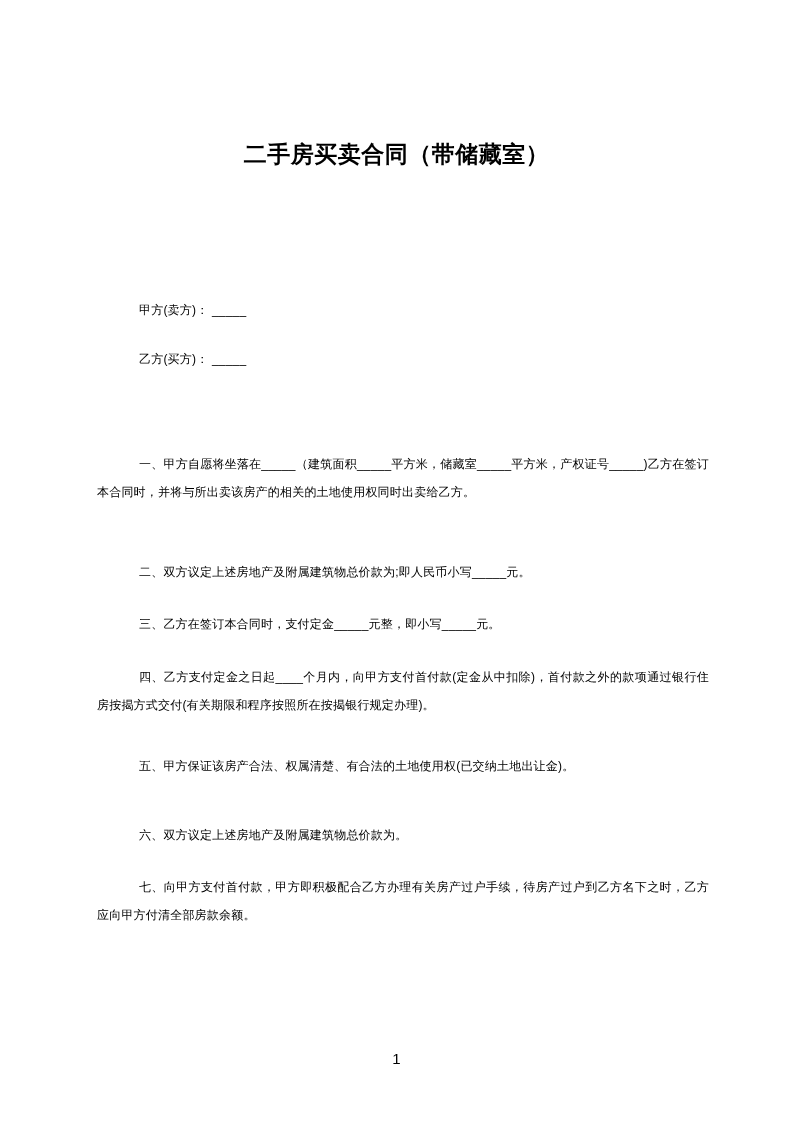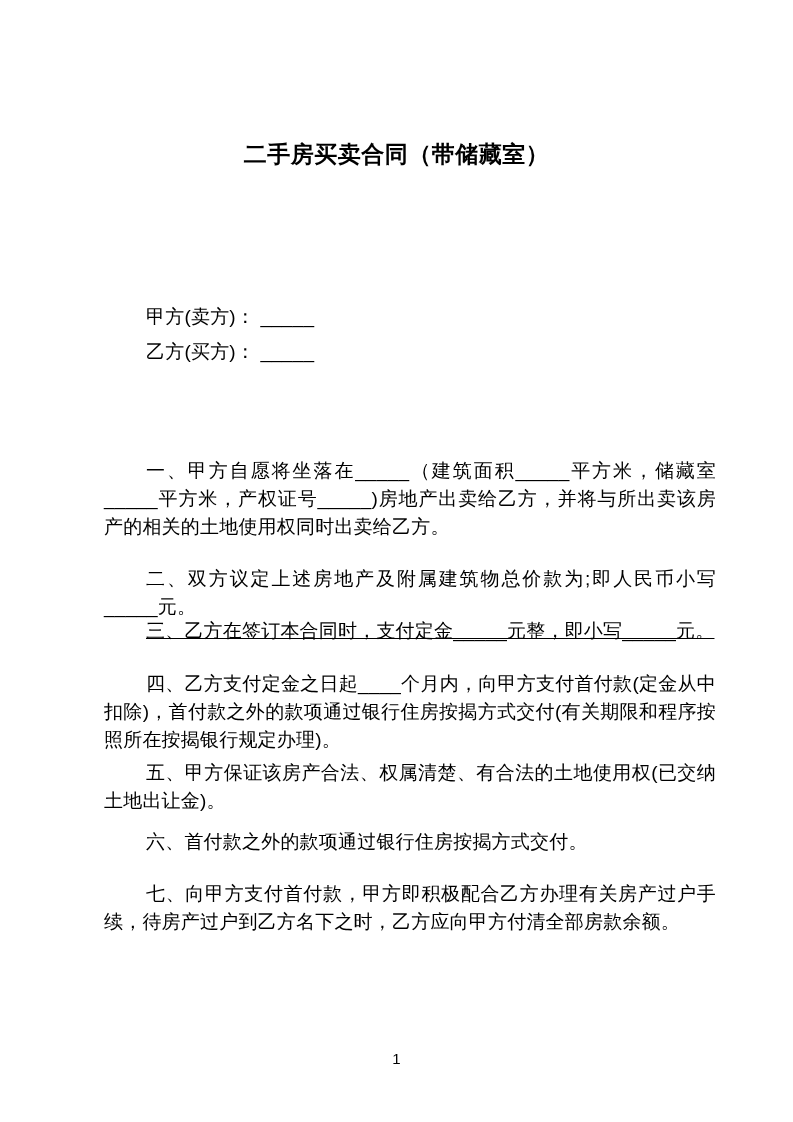--- a/index.html
+++ b/index.html
@@ -26,33 +26,33 @@
     text-align: center;
     font-size: 23px;
     font-weight: bold;
     line-height: 30px;
     letter-spacing: 0.5px;
   }
   .para {
     position: absolute;
     left: 93px;
     width: 612px;
-    margin: 11px;
-    font-size: 19px;
+    margin: 4px;
+    font-size: 12px;
     line-height: 28px;
     text-align: justify;
     text-indent: 42px;
     letter-spacing: 0.2px;
   }
   .p-party-a { top: 292px; }
-  .p-party-b { top: 327px; }
+  .p-party-b { top: 341px; }
   .p-preamble { top: 389px; }
   .p-clause-1 { top: 446px; }
   .p-clause-2 { top: 554px; }
-  .p-clause-3 { top: 606px; text-decoration: underline; }
+  .p-clause-3 { top: 606px; }
   .p-clause-4 { top: 659px; }
   .p-clause-5 { top: 748px; }
   .p-clause-6 { top: 817px; }
   .p-clause-7 { top: 869px; }
   .page-number {
     position: absolute;
     top: 1049px;
     left: 0;
     width: 793px;
     text-align: center;
@@ -65,29 +65,29 @@
 
 <div class="page">
 
   <h1 class="doc-title">二手房买卖合同（带储藏室）</h1>
 
   <p class="para p-party-a">甲方(卖方)： _____</p>
 
   <p class="para p-party-b">乙方(买方)： _____</p>
 
 
-  <p class="para p-clause-1">一、甲方自愿将坐落在_____（建筑面积_____平方米，储藏室_____平方米，产权证号_____)房地产出卖给乙方，并将与所出卖该房产的相关的土地使用权同时出卖给乙方。</p>
+  <p class="para p-clause-1">一、甲方自愿将坐落在_____（建筑面积_____平方米，储藏室_____平方米，产权证号_____)乙方在签订本合同时，并将与所出卖该房产的相关的土地使用权同时出卖给乙方。</p>
 
   <p class="para p-clause-2">二、双方议定上述房地产及附属建筑物总价款为;即人民币小写_____元。</p>
 
   <p class="para p-clause-3">三、乙方在签订本合同时，支付定金_____元整，即小写_____元。</p>
 
   <p class="para p-clause-4">四、乙方支付定金之日起____个月内，向甲方支付首付款(定金从中扣除)，首付款之外的款项通过银行住房按揭方式交付(有关期限和程序按照所在按揭银行规定办理)。</p>
 
   <p class="para p-clause-5">五、甲方保证该房产合法、权属清楚、有合法的土地使用权(已交纳土地出让金)。</p>
 
-  <p class="para p-clause-6">六、首付款之外的款项通过银行住房按揭方式交付。</p>
+  <p class="para p-clause-6">六、双方议定上述房地产及附属建筑物总价款为。</p>
 
   <p class="para p-clause-7">七、向甲方支付首付款，甲方即积极配合乙方办理有关房产过户手续，待房产过户到乙方名下之时，乙方应向甲方付清全部房款余额。</p>
 
   <div class="page-number">1</div>
 
 </div>
 
 </body></html>

